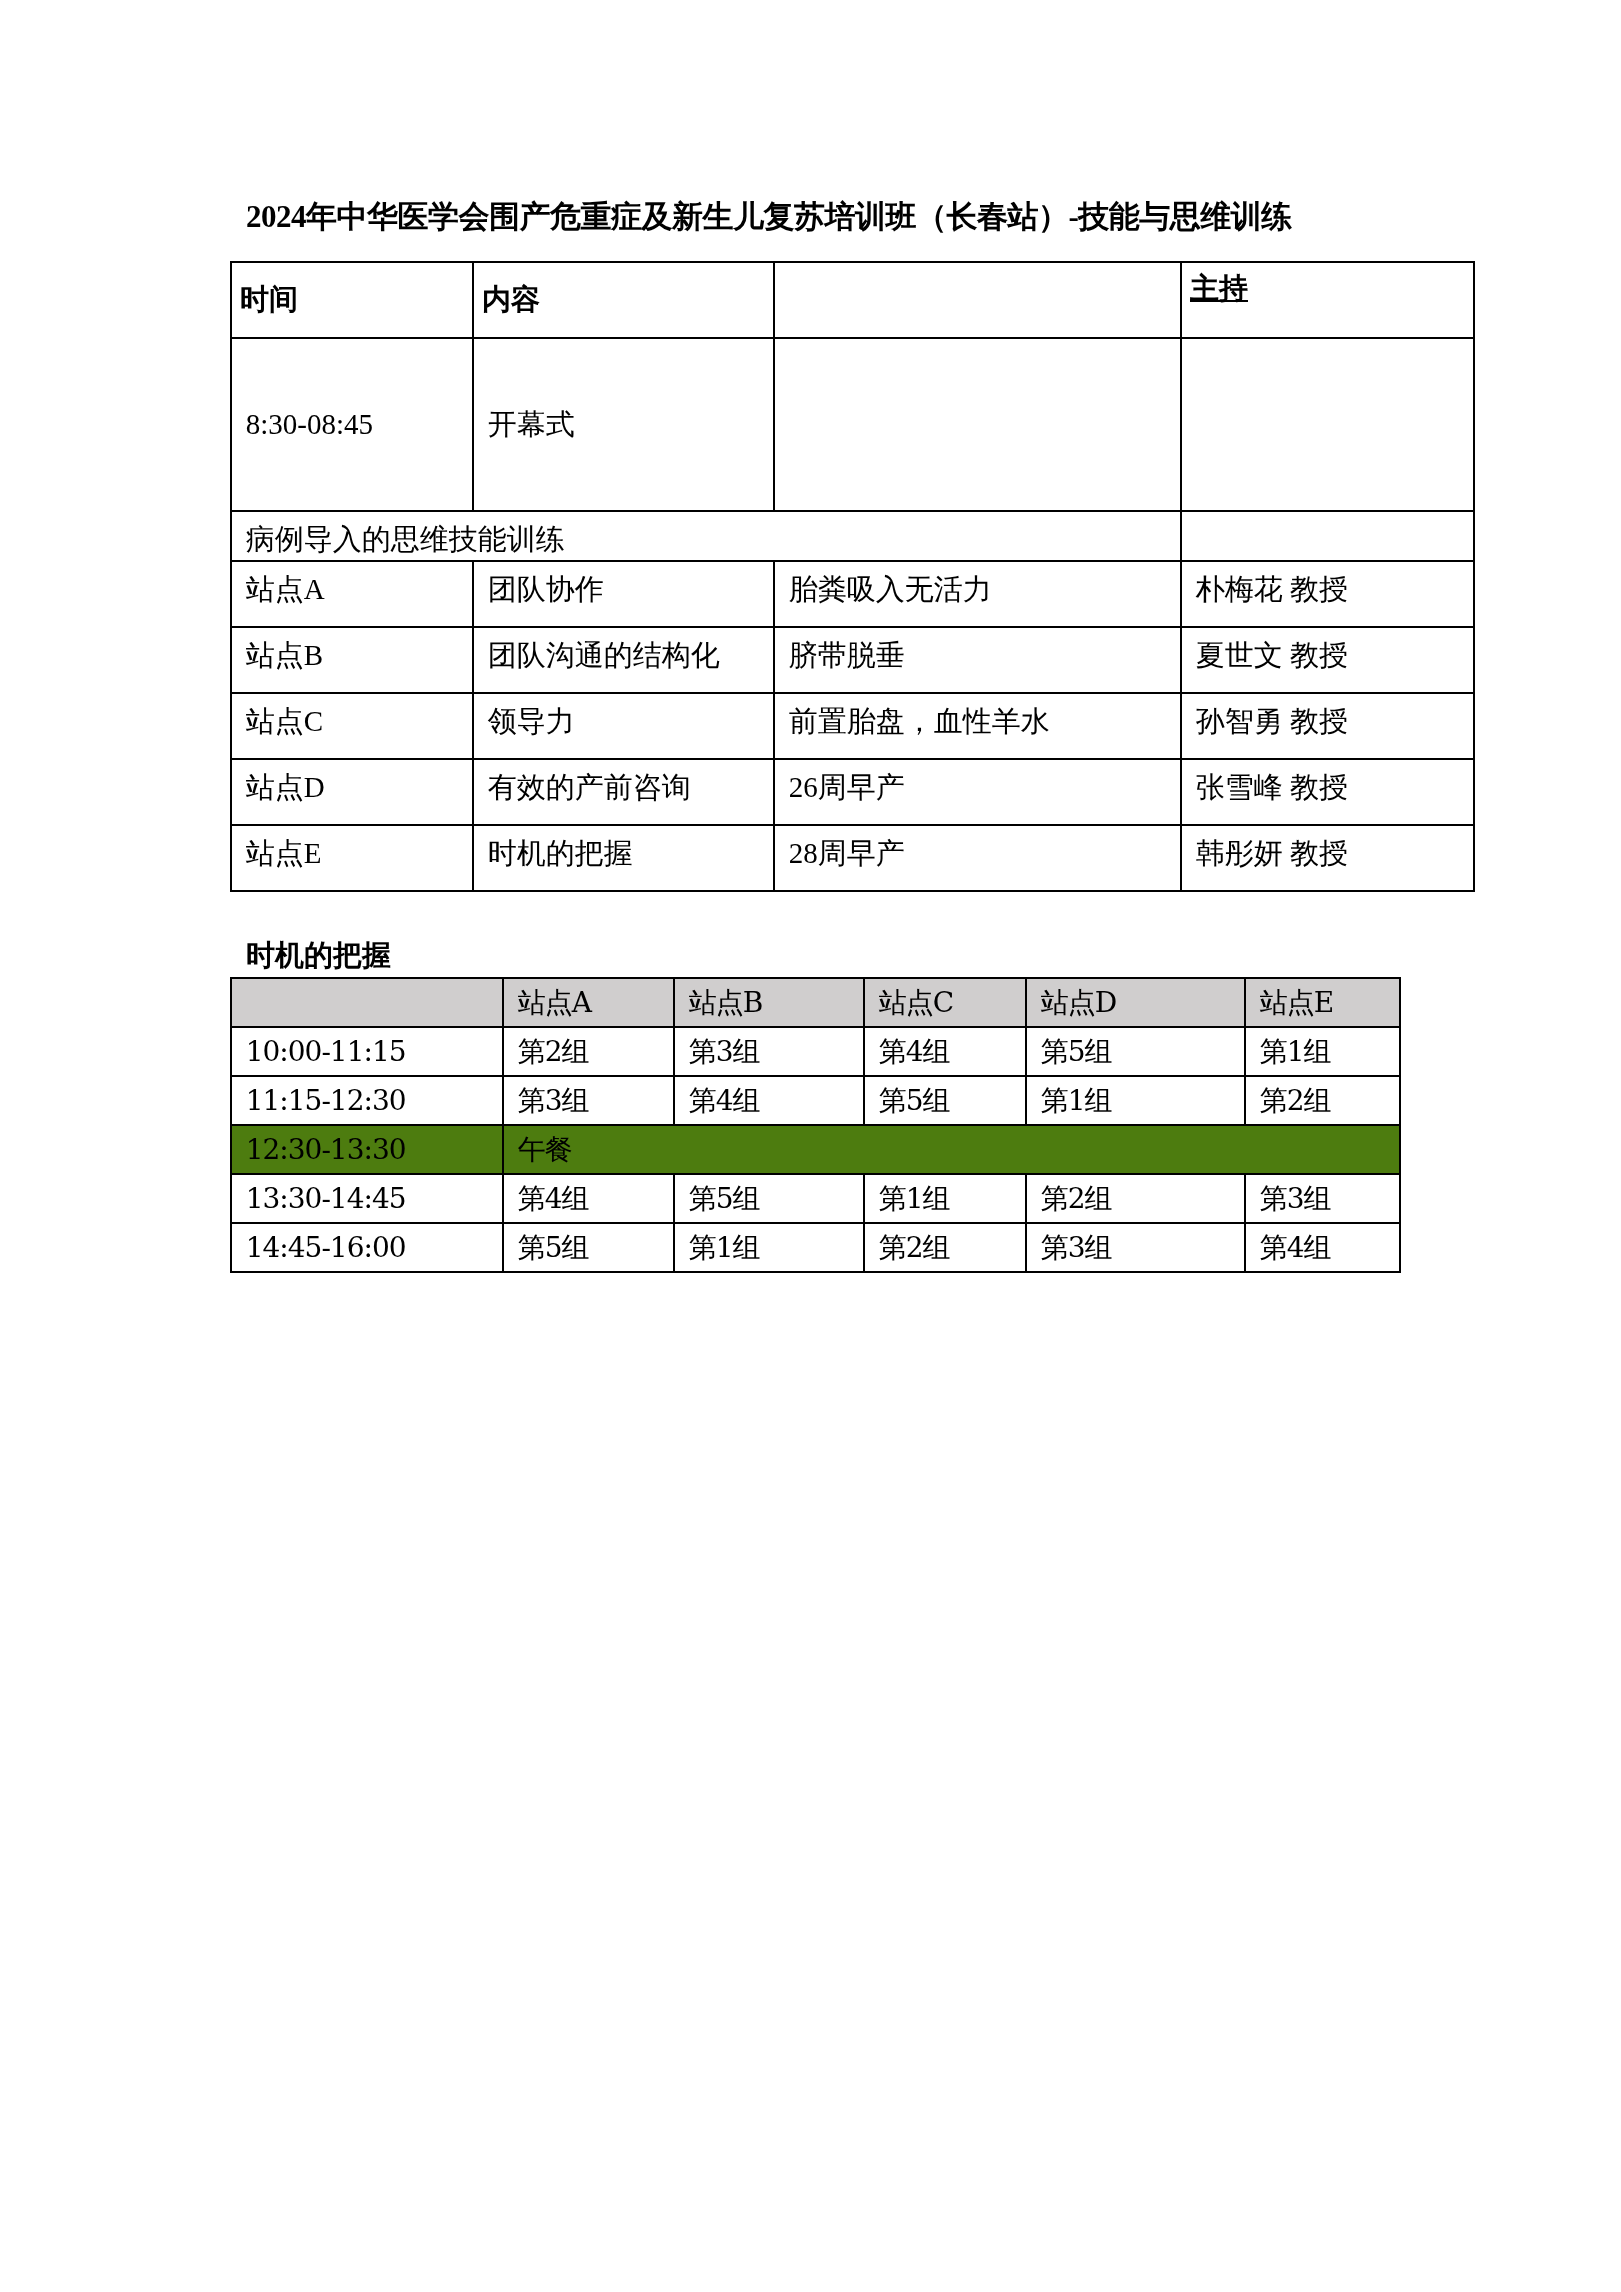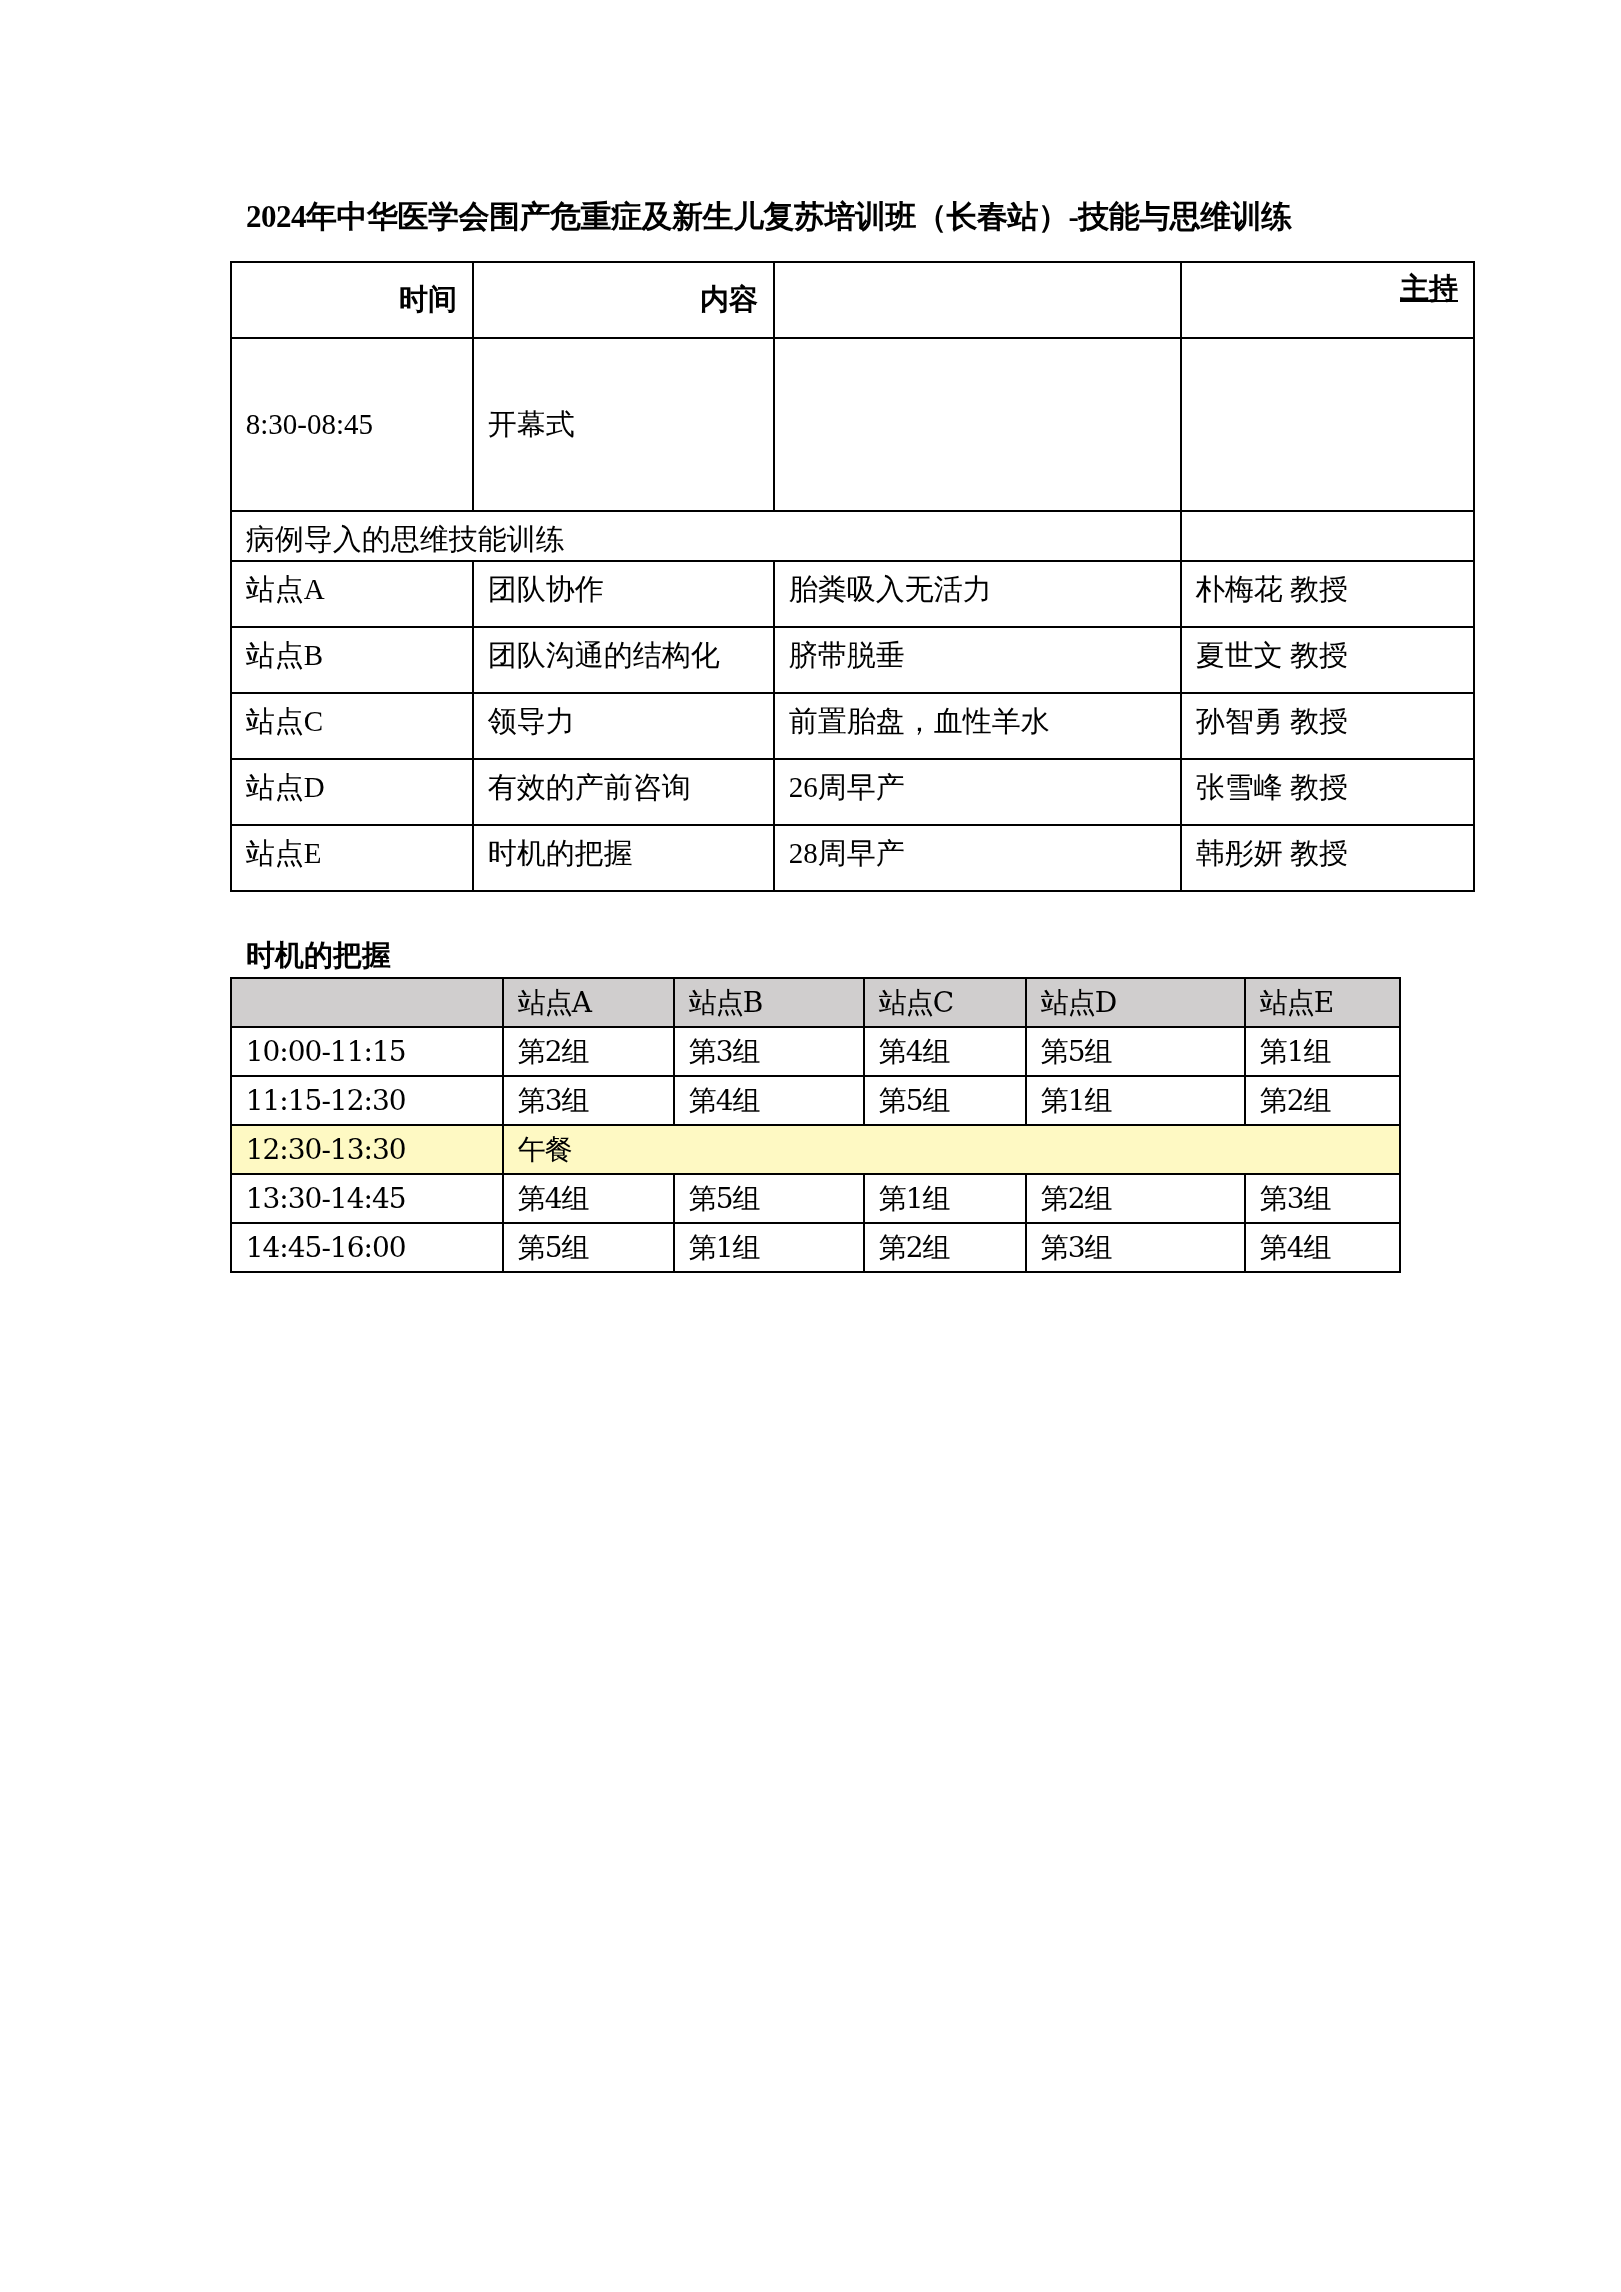--- a/index.html
+++ b/index.html
@@ -1,28 +1,28 @@
 <!DOCTYPE html>
 <html><head>
 <meta charset="utf-8">
 <style>
   html,body{margin:0;padding:0;background:#fff;}
   body{width:1621px;height:2293px;position:relative;font-family:"Liberation Serif","DejaVu Serif",serif;color:#000;overflow:hidden;}
   .title{position:absolute;left:246px;top:196px;font-size:31px;font-weight:bold;white-space:nowrap;letter-spacing:-0.5px;}
   table{border-collapse:collapse;position:absolute;table-layout:fixed;}
   #t1{left:230px;top:261px;width:1243px;}
   #t1 td{border:2.5px solid #000;font-size:29px;vertical-align:top;padding:7.8px 13.7px 0 13.7px;box-sizing:border-box;}
-  #t1 .hdr td{font-weight:bold;text-align:right;vertical-align:middle;padding:15px;}
+  #t1 .hdr td{font-weight:bold;text-align:left;vertical-align:middle;padding:8px;}
   #t1 .hdr td.host{vertical-align:top;padding-top:5.9px;text-decoration:underline;}
   #t1 .open td{vertical-align:middle;padding-top:0;}
   .sec2{position:absolute;left:246px;top:936px;font-size:29px;font-weight:bold;}
   #t2{left:230px;top:977px;width:1167px;}
   #t2 td{border:2.5px solid #000;font-size:28px;height:49px;padding:0 0 0 13.7px;box-sizing:border-box;font-family:"DejaVu Serif","Liberation Serif",serif;letter-spacing:-1px;}
   #t2 .head td{background:#d0cece;}
-  #t2 .lunch td{background:#fef9c3;}
+  #t2 .lunch td{background:#4d7c0f;}
 </style>
 </head>
 <body>
 
 <div class="title">2024年中华医学会围产危重症及新生儿复苏培训班（长春站）-技能与思维训练</div>
 
 <table id="t1">
   <colgroup>
       <col style="width:242px">
       <col style="width:301px">

